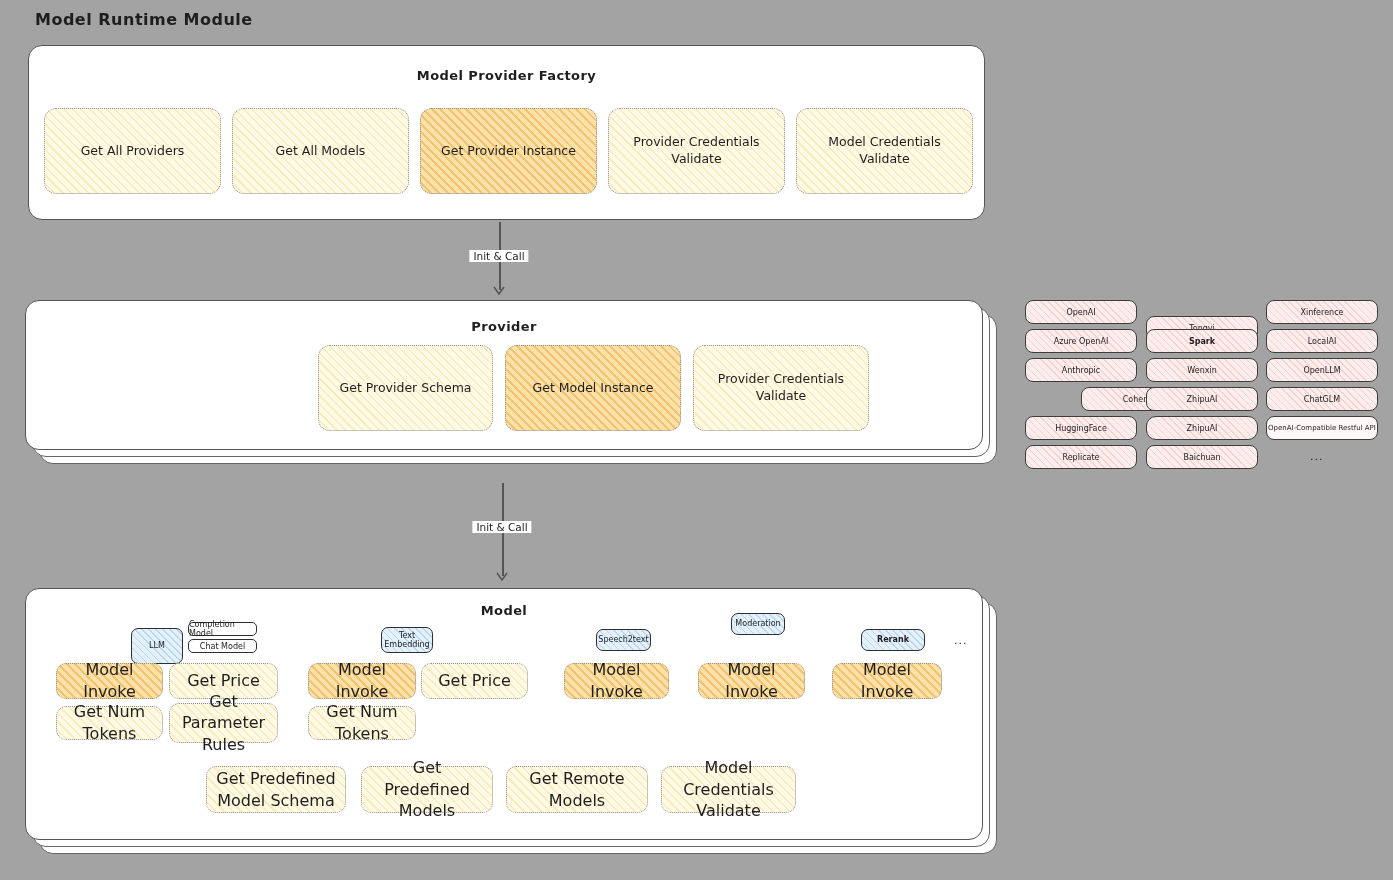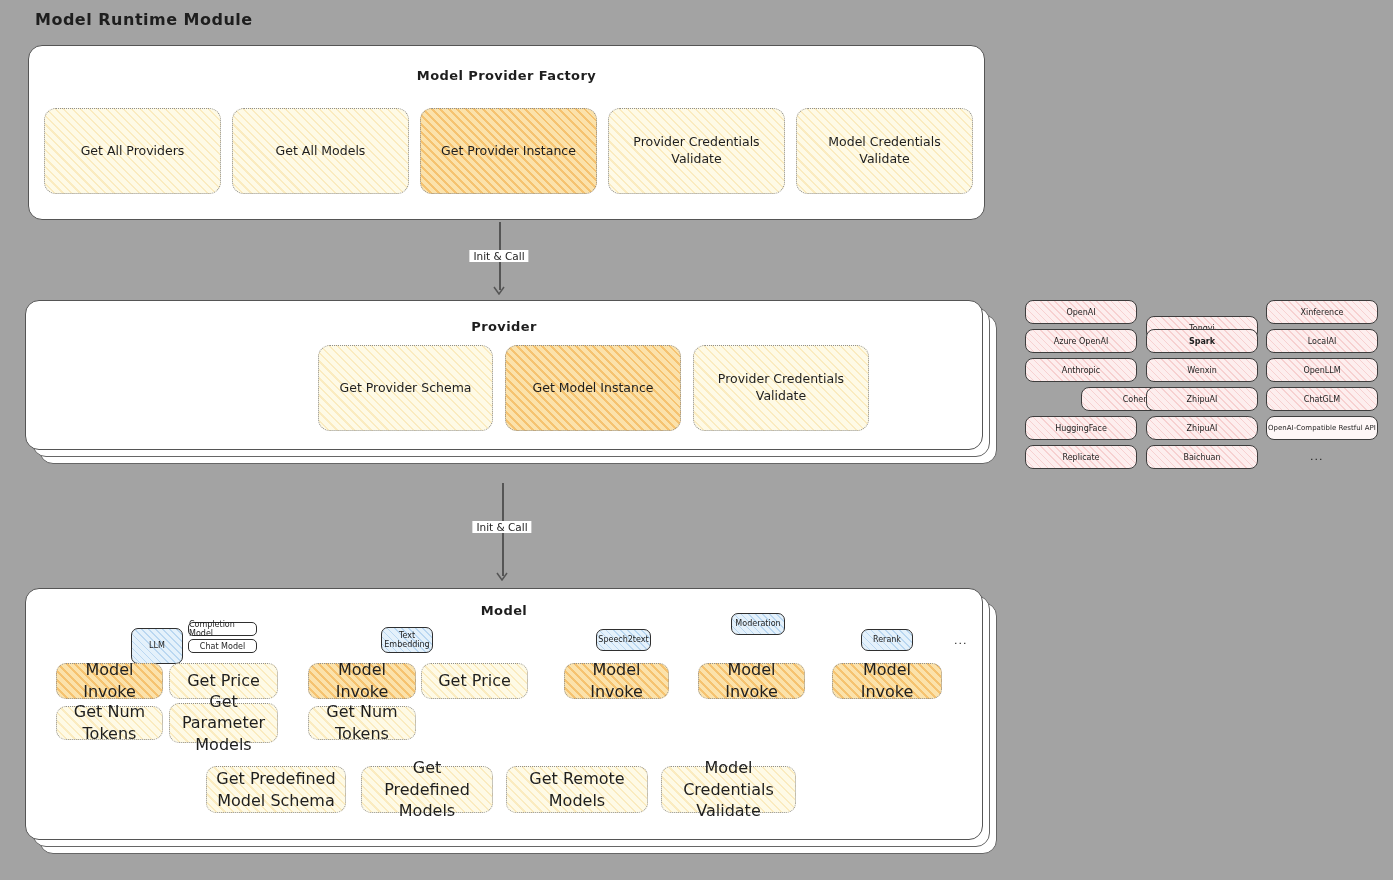--- a/index.html
+++ b/index.html
@@ -165,21 +165,21 @@
       </div>
     <div class="tag f-blue" style="left:355px;top:38px;width:52px;height:26px;">
         <span>Text Embedding</span>
       </div>
     <div class="tag f-blue" style="left:570px;top:40px;width:55px;height:22px;">
         <span>Speech2text</span>
       </div>
     <div class="tag f-blue" style="left:705px;top:24px;width:54px;height:22px;">
         <span>Moderation</span>
       </div>
-    <div class="tag f-blue" style="left:835px;top:40px;width:52px;height:22px;">
+    <div class="tag f-blue" style="left:835px;top:40px;width:64px;height:22px;font-weight:bold;">
         <span>Rerank</span>
       </div>
     <div class="dots" style="left:928px;top:45px;">...</div>
 
     <div class="btn sm f-orange" style="left:30px;top:74px;width:107px;height:36px;">
         <span>Model Invoke</span>
       </div>
     <div class="btn sm f-yellow" style="left:143px;top:74px;width:109px;height:36px;">
         <span>Get Price</span>
       </div>
@@ -196,21 +196,21 @@
         <span>Model Invoke</span>
       </div>
     <div class="btn sm f-orange" style="left:806px;top:74px;width:110px;height:36px;">
         <span>Model Invoke</span>
       </div>
 
     <div class="btn sm f-yellow" style="left:30px;top:117px;width:107px;height:34px;">
         <span>Get Num Tokens</span>
       </div>
     <div class="btn sm f-yellow" style="left:143px;top:114px;width:109px;height:40px;">
-        <span>Get Parameter Models</span>
+        <span>Get Parameter Rules</span>
       </div>
     <div class="btn sm f-yellow" style="left:282px;top:117px;width:108px;height:34px;">
         <span>Get Num Tokens</span>
       </div>
 
     <div class="btn sm f-yellow" style="left:180px;top:177px;width:140px;height:47px;">
         <span>Get Predefined Model Schema</span>
       </div>
     <div class="btn sm f-yellow" style="left:335px;top:177px;width:132px;height:47px;">
         <span>Get Predefined Models</span>

